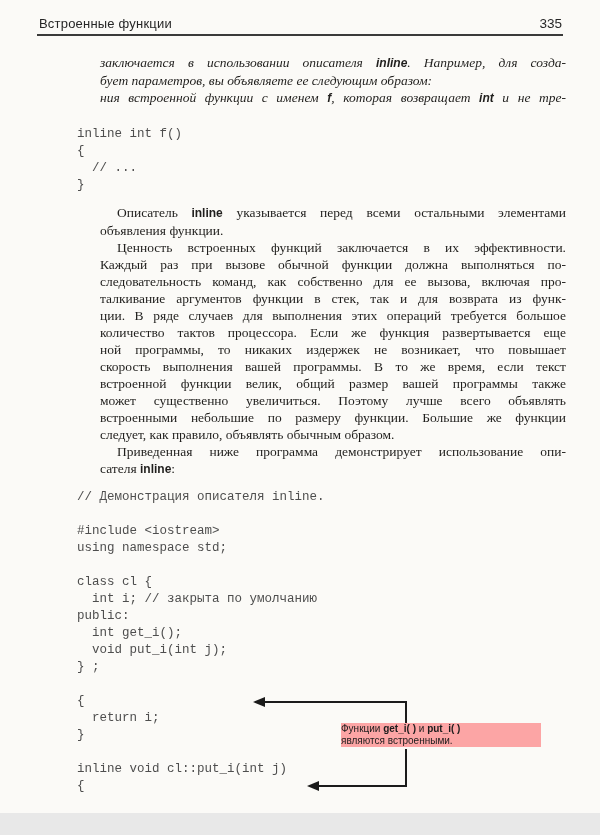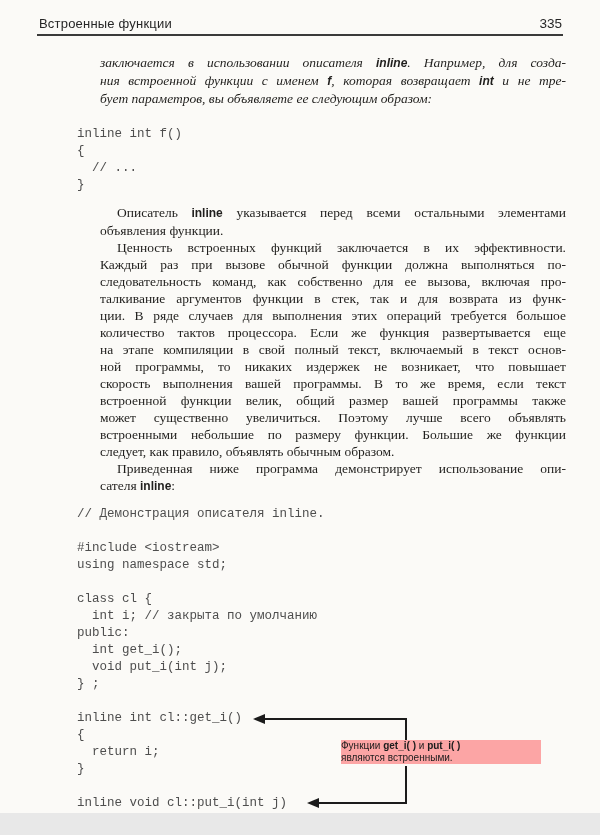--- a/index.html
+++ b/index.html
@@ -62,22 +62,22 @@
 <div class="page">
 
   <div class="hdr">
     <span class="hdr-title">Встроенные функции</span>
     <span class="hdr-num">335</span>
   </div>
   <div class="rule"></div>
 
   <div class="para p-intro">
       <div class="tline just"><span>заключается в использовании описателя </span><span class="kw">inline</span><span>. Например, для созда-</span></div>
+      <div class="tline"><span>бует параметров, вы объявляете ее следующим образом:</span></div>
       <div class="tline just"><span>ния встроенной функции с именем </span><span class="kw">f</span><span>, которая возвращает </span><span class="kw">int</span><span> и не тре-</span></div>
-      <div class="tline"><span>бует параметров, вы объявляете ее следующим образом:</span></div>
     </div>
 
   <div class="code c-f">
       <div class="cline">inline int f()</div>
       <div class="cline">{</div>
       <div class="cline">  // ...</div>
       <div class="cline">}</div>
     </div>
 
   <div class="para p-spec">
@@ -85,21 +85,20 @@
       <div class="tline"><span>объявления функции.</span></div>
     </div>
 
   <div class="para">
       <div class="tline just ind"><span>Ценность встроенных функций заключается в их эффективности.</span></div>
       <div class="tline just"><span>Каждый раз при вызове обычной функции должна выполняться по-</span></div>
       <div class="tline just"><span>следовательность команд, как собственно для ее вызова, включая про-</span></div>
       <div class="tline just"><span>талкивание аргументов функции в стек, так и для возврата из функ-</span></div>
       <div class="tline just"><span>ции. В ряде случаев для выполнения этих операций требуется большое</span></div>
       <div class="tline just"><span>количество тактов процессора. Если же функция развертывается еще</span></div>
-      <div class="tline just"><span>на этапе компиляции в свой полный текст, включаемый в текст основ-</span></div>
       <div class="tline just"><span>ной программы, то никаких издержек не возникает, что повышает</span></div>
       <div class="tline just"><span>скорость выполнения вашей программы. В то же время, если текст</span></div>
       <div class="tline just"><span>встроенной функции велик, общий размер вашей программы также</span></div>
       <div class="tline just"><span>может существенно увеличиться. Поэтому лучше всего объявлять</span></div>
       <div class="tline just"><span>встроенными небольшие по размеру функции. Большие же функции</span></div>
       <div class="tline"><span>следует, как правило, объявлять обычным образом.</span></div>
     </div>
 
   <div class="para">
       <div class="tline just ind"><span>Приведенная ниже программа демонстрирует использование опи-</span></div>
@@ -122,21 +121,20 @@
       <div class="cline">#include &lt;iostream&gt;</div>
       <div class="cline">using namespace std;</div>
       <div class="cline">&nbsp;</div>
       <div class="cline">class cl {</div>
       <div class="cline">  int i; // закрыта по умолчанию</div>
       <div class="cline">public:</div>
       <div class="cline">  int get_i();</div>
       <div class="cline">  void put_i(int j);</div>
       <div class="cline">} ;</div>
       <div class="cline">&nbsp;</div>
-      <div class="cline">inline int cl::get_i()</div>
       <div class="cline">{</div>
       <div class="cline">  return i;</div>
       <div class="cline">}</div>
       <div class="cline">&nbsp;</div>
       <div class="cline">inline void cl::put_i(int j)</div>
       <div class="cline">{</div>
     </div>
 
   <div class="scanbar"></div>
 

